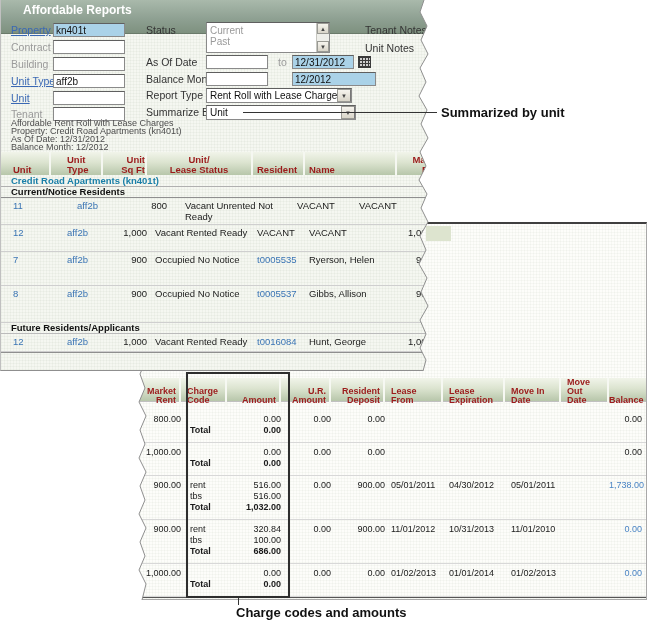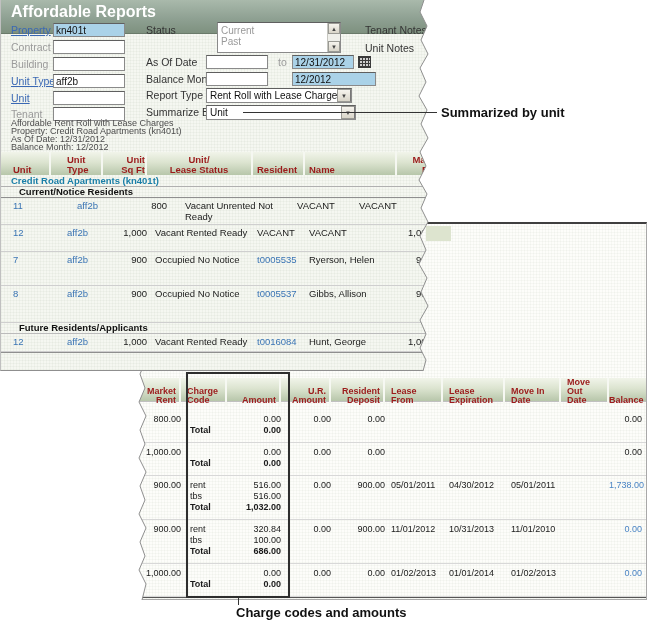--- a/index.html
+++ b/index.html
@@ -58,32 +58,32 @@
       repeating-linear-gradient(90deg, rgba(120,140,110,0.06) 0 1px, transparent 1px 3px);
     border-left:1px solid #c0c0c0;
     border-bottom:1px solid #8f8f8f;
     z-index:3;
     clip-path: polygon(0px 0px, 424px 0px, 420px 12px, 427px 26px, 421px 40px, 428px 54px, 420px 68px, 426px 82px, 419px 96px, 427px 110px, 421px 124px, 428px 138px, 420px 152px, 426px 166px, 419px 180px, 427px 194px, 421px 208px, 428px 222px, 420px 236px, 426px 250px, 419px 264px, 427px 278px, 421px 292px, 428px 306px, 420px 320px, 426px 334px, 420px 348px, 426px 360px, 423px 371px, 0px 371px);
   }
   #titlebar {
     position:absolute; left:0; top:0; right:0; height:34px;
     background:linear-gradient(180deg,#a9b9ab 0%,#8fa193 55%,#7e917f 100%);
     border-bottom:1px solid #6a7a6a;
-    color:#ffffff; font-weight:bold; font-size:16px; padding:3px 0 0 10px;
+    color:#ffffff; font-weight:bold; font-size:12px; padding:3px 0 0 22px;
   }
   .flbl { font-size:10.5px; line-height:13px; }
   .lbl-link { color:#3a68b4; text-decoration:underline; }
   .lbl-gray { color:#9b9b9b; }
   .lbl-dark { color:#333333; }
   input.fld {
     position:absolute; height:14px; border:1px solid #8a8a8a; border-top-color:#5f5f5f;
     background:#ffffff; font-family:"Liberation Sans",sans-serif; font-size:10px; padding:0 2px; color:#111;
   }
   input.fld.hl { background:#aad2e8; }
-  .listbox { position:absolute; left:205px; top:22px; width:124px; height:31px; background:#fff; border:1px solid #8a8a8a; border-top-color:#5f5f5f; display:flex;margin-left:11px; }
+  .listbox { position:absolute; left:205px; top:22px; width:124px; height:31px; background:#fff; border:1px solid #8a8a8a; border-top-color:#5f5f5f; display:flex; }
   .listbox .opts { flex:1; padding:2px 0 0 3px; color:#9a9a9a; font-size:10px; line-height:11px; }
   .listbox .sb { width:13px; background:#efefea; border-left:1px solid #c6c6c0; display:flex; flex-direction:column; justify-content:space-between; }
   .sbtn { width:12px; height:11px; background:linear-gradient(#f6f4ee,#d9d5c9); border:1px solid #9a9a94; font-size:6px; color:#444; display:flex; align-items:center; justify-content:center; }
   .select { position:absolute; height:15px; background:#fff; border:1px solid #8a8a8a; border-top-color:#5f5f5f; display:flex; align-items:center; }
   .select .txt { flex:1; font-size:10px; color:#111; padding-left:3px; white-space:nowrap; overflow:hidden; }
   .select .dbtn { width:14px; height:13px; background:linear-gradient(#f6f4ee,#d9d5c9); border:1px solid #9a9a94; border-right-color:#777; font-size:6px; color:#444; display:flex; align-items:center; justify-content:center; margin-right:0px; }
   .calicon {
     position:absolute; left:357px; top:56px; width:13px; height:12px;
     background-color:#cfcfcf; border:1px solid #3a3a3a;
     background-image:
@@ -95,21 +95,21 @@
 
   .ltable { position:absolute; left:0px; top:152px; width:444px; }
   .lhead {
     display:grid; grid-template-columns:50px 52px 44px 106px 52px 92px 48px; height:23px;
     background:linear-gradient(180deg,#f1f4ea 0%,#dce4d0 45%,#b7c6aa 100%);
   }
   .lhead .hc { display:flex; align-items:flex-end; padding-bottom:1px; border-right:2px solid #f5f7f1; }
   .lhead .hc span { white-space:pre-line; font-size:9.5px; font-weight:bold; color:#9b1b1b; line-height:9.5px; width:100%; }
   .hc.ca span { text-align:center; }
   .lgroup { height:12px; font-size:9.5px; font-weight:bold; color:#1a7fa8; padding-left:10px; border-bottom:1px solid #b0b0b0; line-height:11px; }
-  .lsection { height:11px; font-size:9.5px; font-weight:bold; color:#111; padding-left:18px; border-bottom:1px solid #8f8f8f; line-height:10px; }
+  .lsection { height:11px; font-size:9.5px; font-weight:bold; color:#111; padding-left:10px; border-bottom:1px solid #8f8f8f; line-height:10px; }
   .lrow { display:grid; grid-template-columns:50px 52px 44px 106px 52px 92px 48px; border-bottom:1px solid #cfcfcf; }
   .lc { font-size:9.5px; color:#1a1a1a; line-height:11px; padding-top:2px; }
   .lc.c1 { padding-left:12px; }
   .lc.c2 { padding-left:16px; }
   .lc.num { text-align:right; }
   .lc.c4 { padding-left:8px; }
   .lc.c5 { padding-left:4px; }
   .lc.c6 { padding-left:4px; }
   .lc.link { color:#3a74b4; }
   .lc.b { font-weight:bold; }

